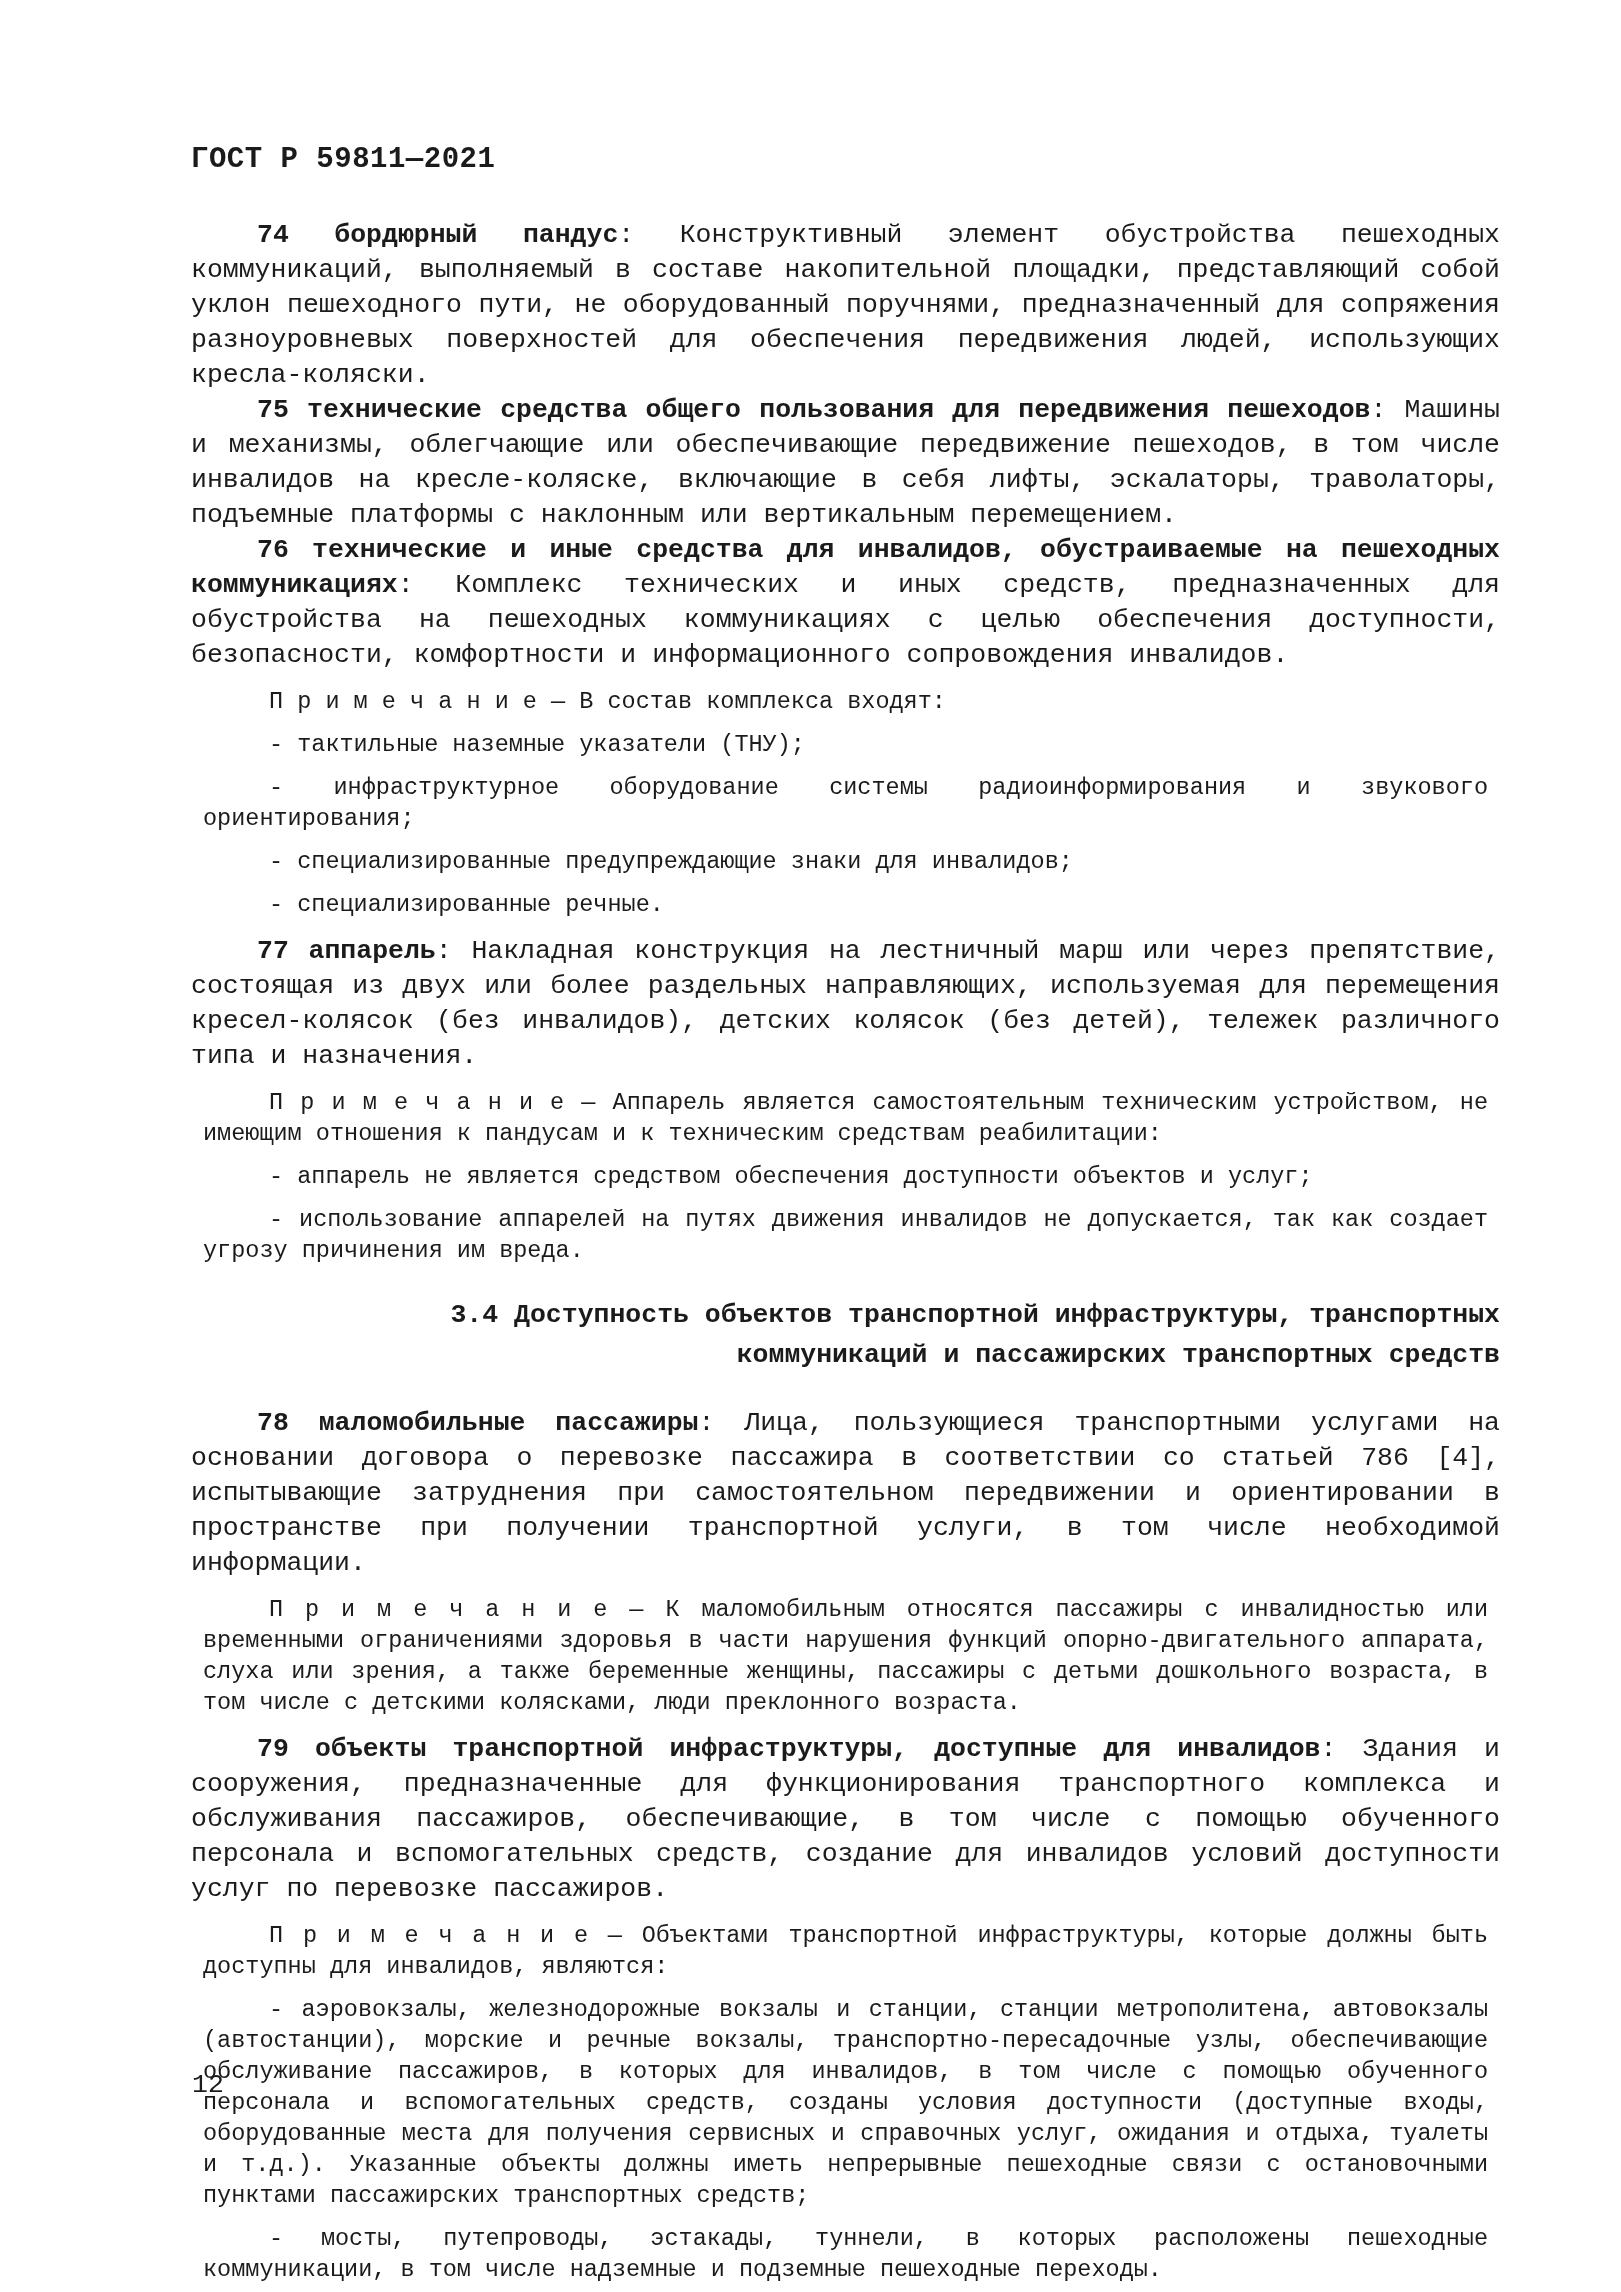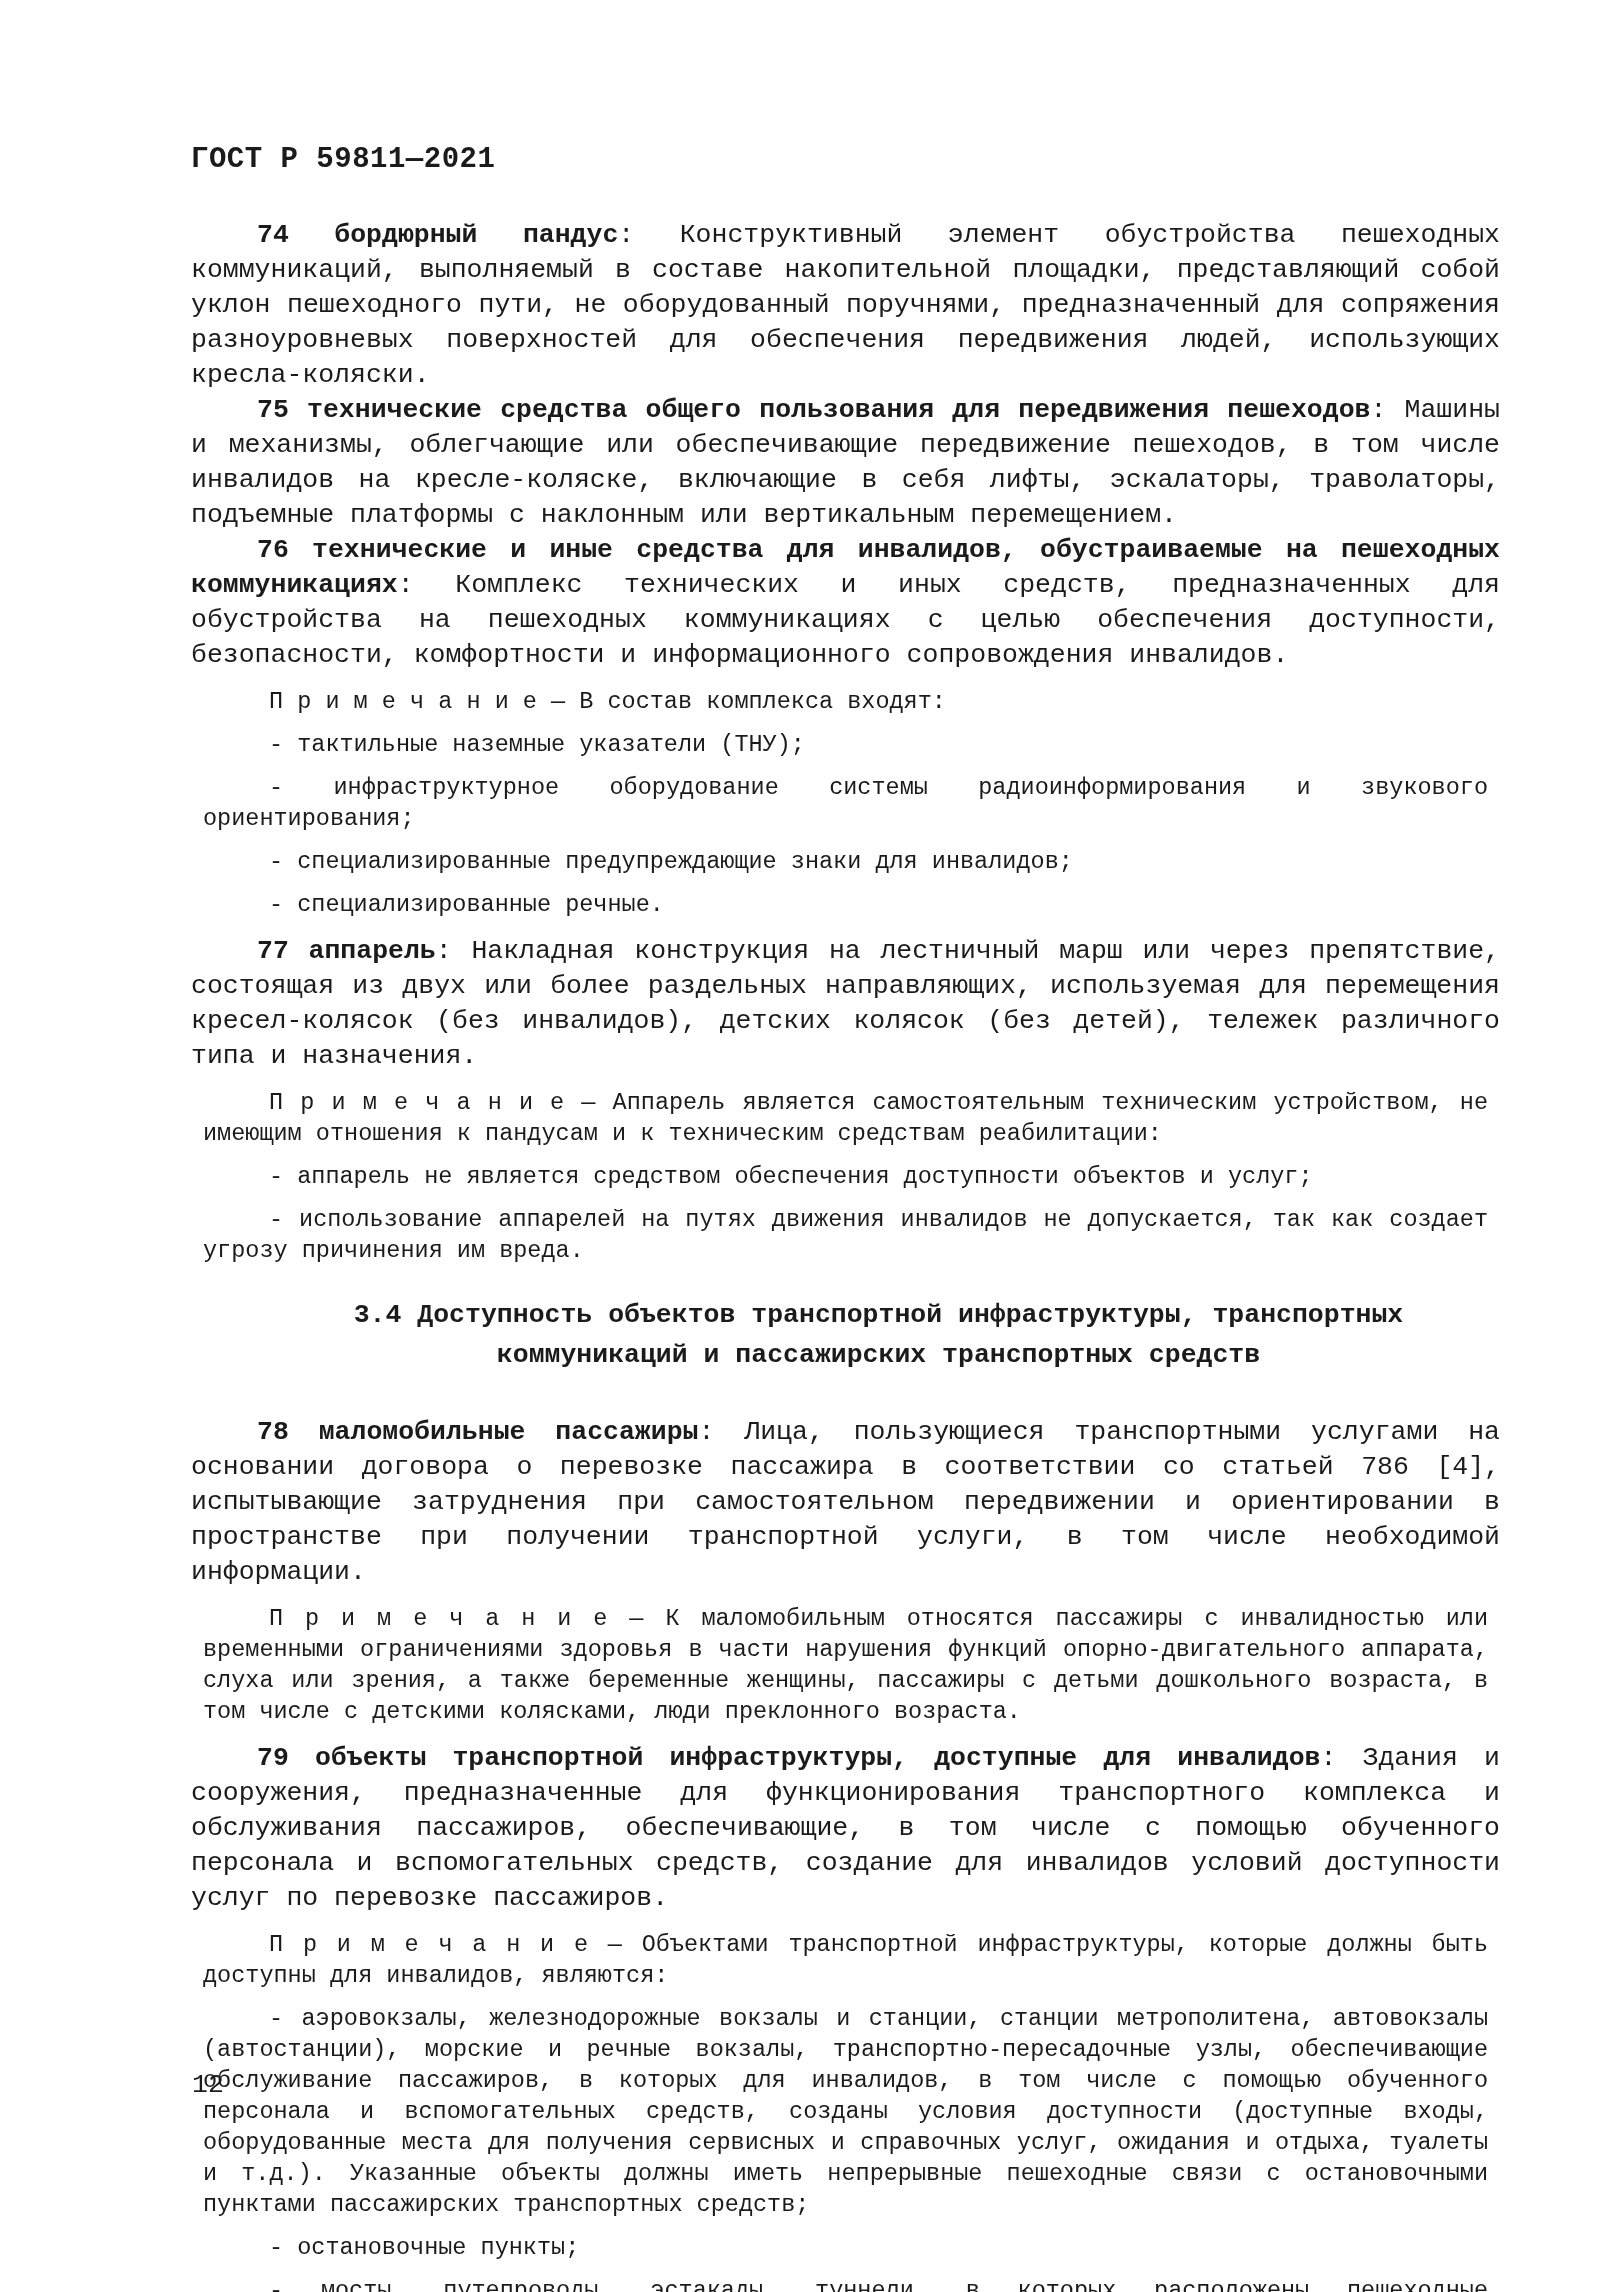--- a/index.html
+++ b/index.html
@@ -45,26 +45,26 @@
     margin: 12.7px 0 14.7px 0;
   }
   .note-block p {
     margin: 12px;
     font-size: 23.5px;
     line-height: 31px;
     text-align: justify;
     text-indent: 66px;
   }
   h2.section-heading {
-    margin: 29px 0 40px 0;
+    margin: 29px 0 31px 0;
     padding: 0 0 0 66px;
     font-size: 26.5px;
     line-height: 40px;
     font-weight: bold;
-    text-align: center;
+    text-align: right;
   }
   .page-number {
     position: absolute;
     left: 192px;
     top: 2070px;
     font-size: 26.5px;
   }
 </style>
 </head>
 <body>
@@ -103,21 +103,20 @@
 
     <div class="note-block">
       <p>П р и м е ч а н и е  — К маломобильным относятся пассажиры с инвалидностью или временными ограничениями здоровья в части нарушения функций опорно-двигательного аппарата, слуха или зрения, а также беременные женщины, пассажиры с детьми дошкольного возраста, в том числе с детскими колясками, люди преклонного возраста.</p>
     </div>
 
     <p class="body"><b class="term">79 объекты транспортной инфраструктуры, доступные для инвалидов</b><span>: Здания и сооружения, предназначенные для функционирования транспортного комплекса и обслуживания пассажиров, обеспечивающие, в том числе с помощью обученного персонала и вспомогательных средств, создание для инвалидов условий доступности услуг по перевозке пассажиров.</span></p>
 
     <div class="note-block">
       <p>П р и м е ч а н и е  — Объектами транспортной инфраструктуры, которые должны быть доступны для инвалидов, являются:</p>
       <p>- аэровокзалы, железнодорожные вокзалы и станции, станции метрополитена, автовокзалы (автостанции), морские и речные вокзалы, транспортно-пересадочные узлы, обеспечивающие обслуживание пассажиров, в которых для инвалидов, в том числе с помощью обученного персонала и вспомогательных средств, созданы условия доступности (доступные входы, оборудованные места для получения сервисных и справочных услуг, ожидания и отдыха, туалеты и т.д.). Указанные объекты должны иметь непрерывные пешеходные связи с остановочными пунктами пассажирских транспортных средств;</p>
-      <p>- остановочные пункты;</p>
       <p>- мосты, путепроводы, эстакады, туннели, в которых расположены пешеходные коммуникации, в том числе надземные и подземные пешеходные переходы.</p>
     </div>
 
   </main>
 
   <div class="page-number">12</div>
 
 </div>
 
 

